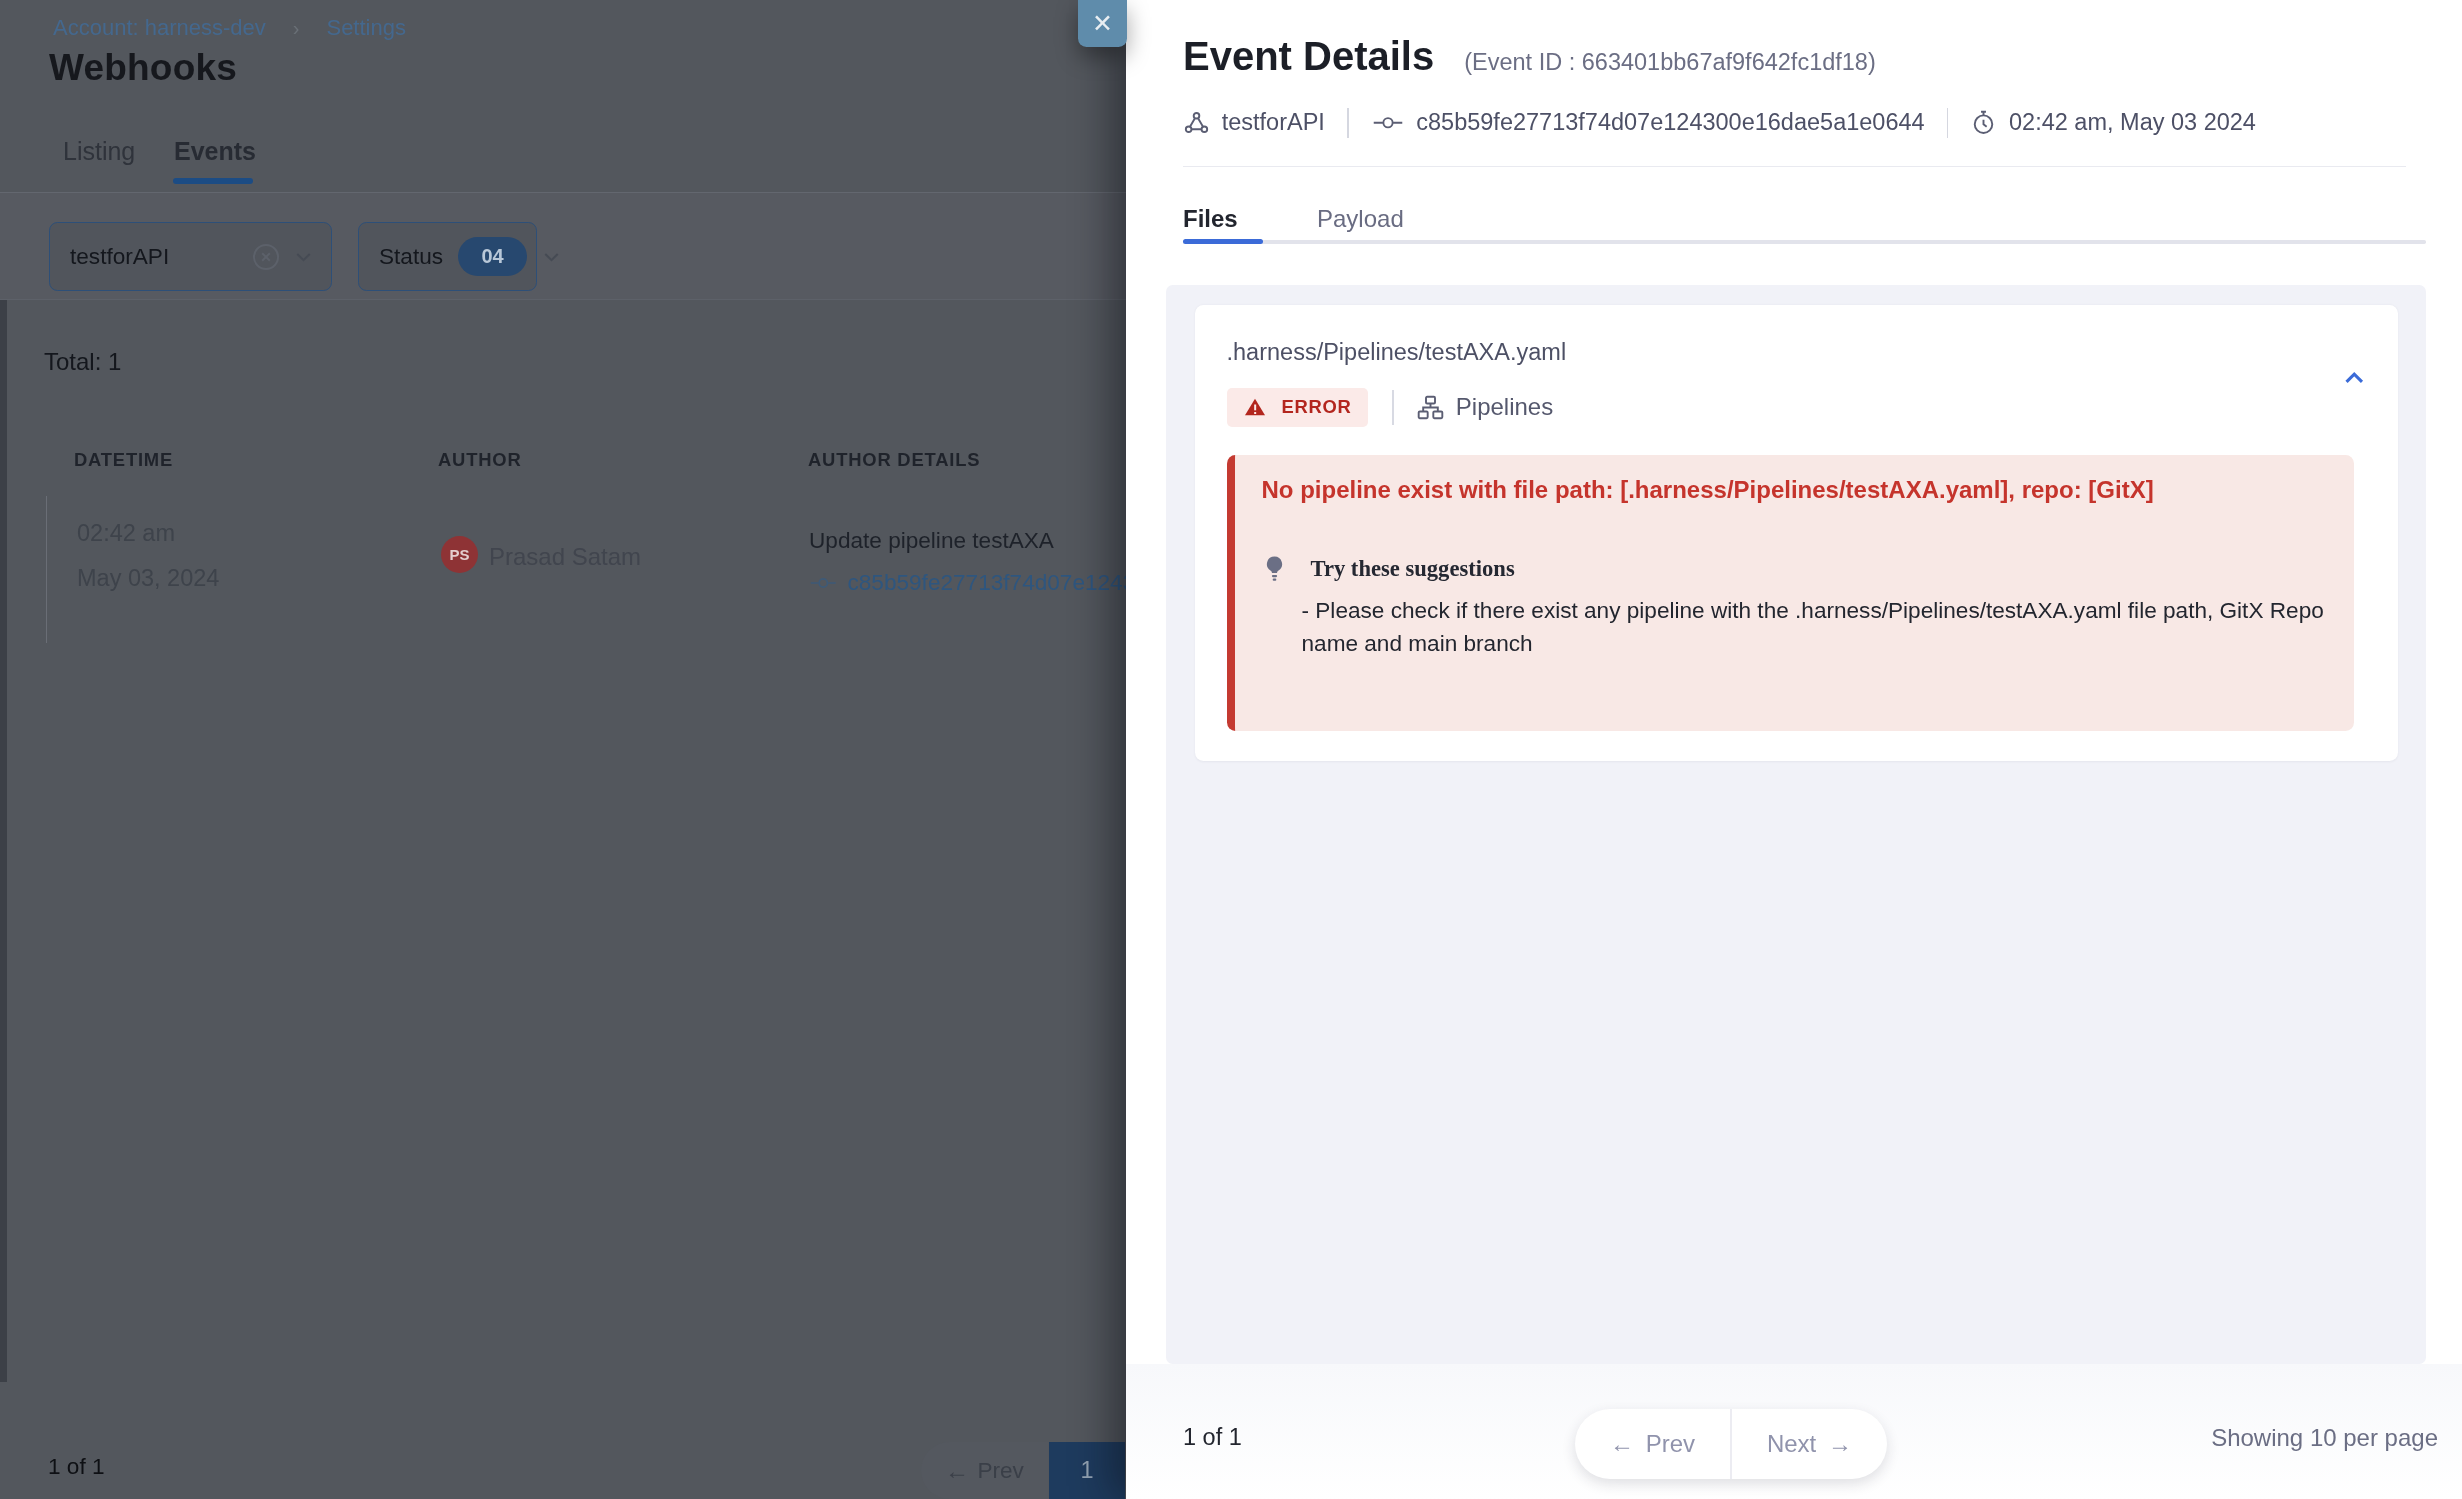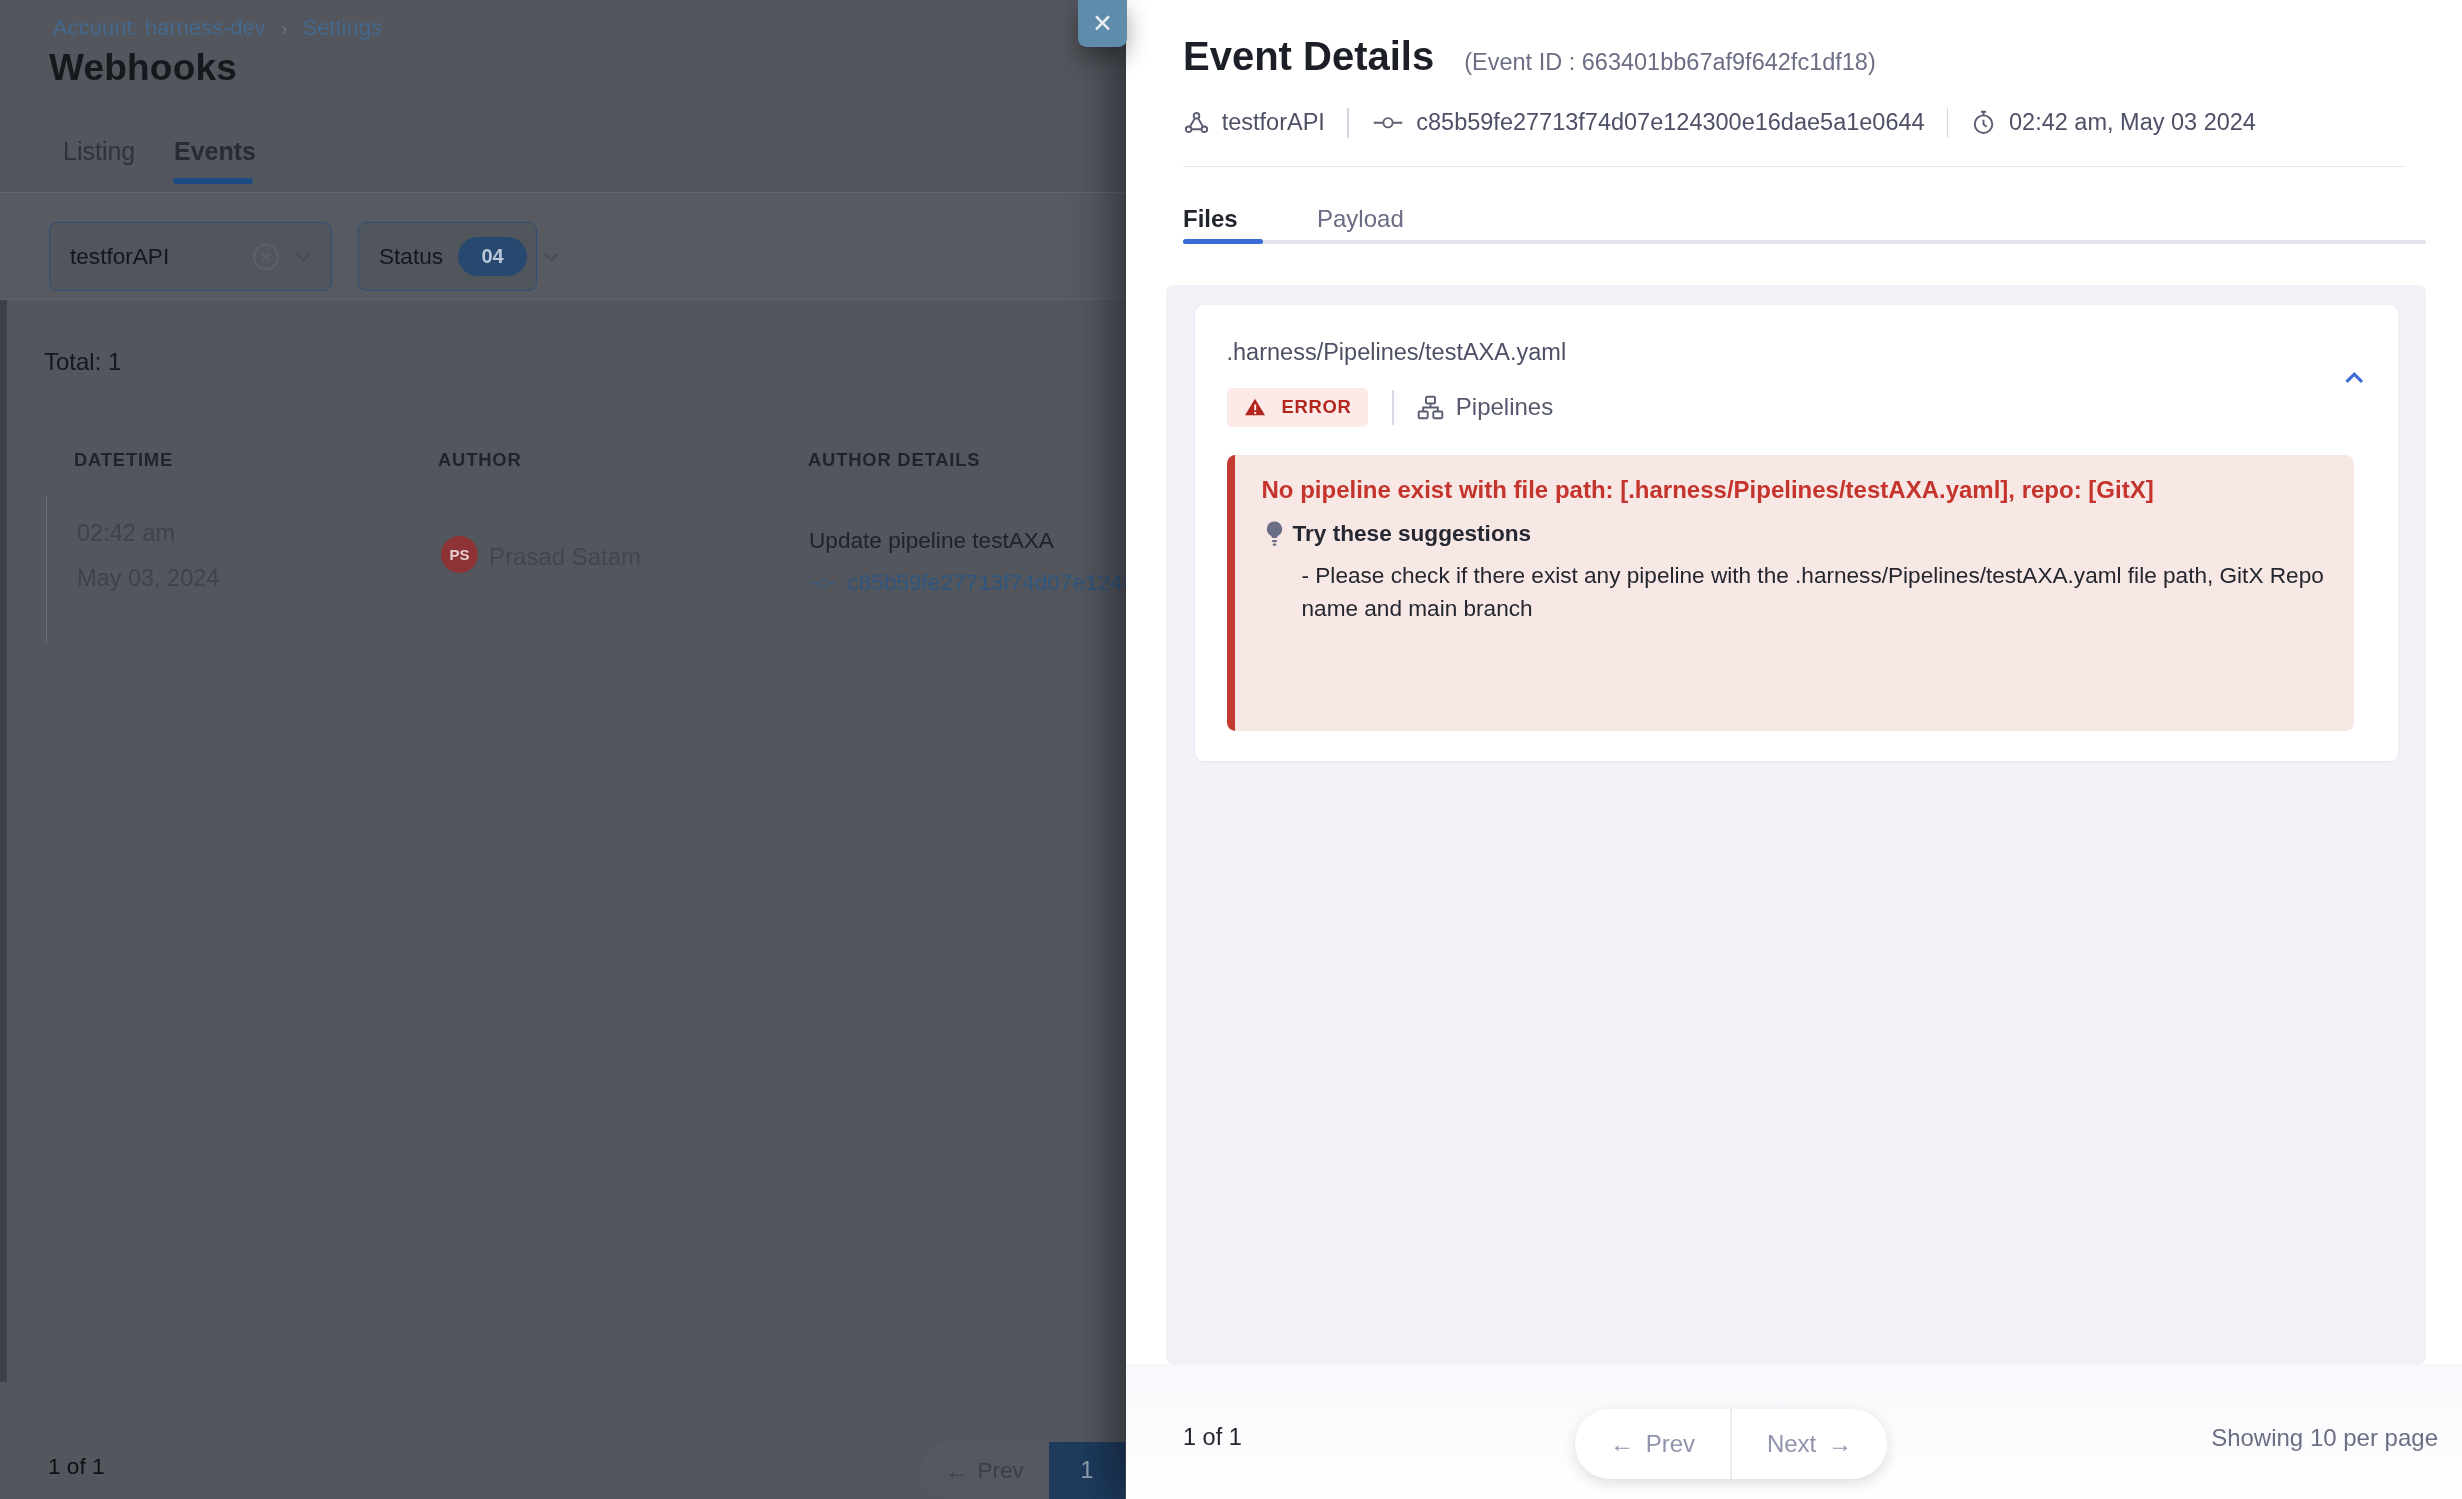--- a/index.html
+++ b/index.html
@@ -2,21 +2,21 @@
 <html style="font-size:13.4px"><head>
 <meta charset="utf-8">
 <style>
   html,body{margin:0;padding:0;background:#2b2e33;}
   #app{position:relative;width:2462px;height:1499px;overflow:hidden;
        font-family:"Liberation Sans",sans-serif;-webkit-font-smoothing:antialiased;}
 
   
   .page{position:absolute;inset:0;background:#53575d;}
   .page-left-edge{position:absolute;left:0;top:193px;width:6.7px;height:1189px;background:#3c4047;}
-  .breadcrumb{position:absolute;left:53px;top:15px;font-size:22px;color:#44688e;display:flex;gap:15px;align-items:center;}
+  .breadcrumb{position:absolute;left:53px;top:15px;font-size:22px;color:#44688e;display:flex;gap:27px;align-items:center;}
   .crumb{color:#44688e;cursor:pointer;}
   .crumb-sep{color:#6a7077;font-size:20px;}
   .page-title{position:absolute;left:49px;top:47px;font-size:37px;font-weight:bold;color:#16181d;letter-spacing:0.2px;}
   .tab-listing{position:absolute;left:63px;top:137px;font-size:25px;color:#2f333b;}
   .tab-events{position:absolute;left:174px;top:137px;font-size:25px;font-weight:bold;color:#272b33;}
   .tab-underline{position:absolute;left:173px;top:178px;width:80px;height:5.9px;border-radius:3.4px;background:#1c4c84;}
   .page-divider1{position:absolute;left:0;top:192px;width:1126px;height:1.7px;background:#63676f;}
   .filter-bar{position:absolute;left:0;top:193px;width:1126px;height:106px;background:#575a61;}
   .filter-input{position:absolute;top:29px;height:69px;border:1.7px solid #2d4f78;border-radius:8.4px;
                 display:flex;align-items:center;box-sizing:border-box;background:#51555c;cursor:pointer;}
@@ -80,21 +80,21 @@
   .badge-row{margin-top:22px;display:flex;align-items:center;gap:23.5px;}
   .error-badge{display:flex;align-items:center;gap:16px;background:#fbeae8;border-radius:5px;padding:8.4px 17px;}
   .icon-warn{width:22px;height:20px;flex:none;}
   .error-badge-label{font-size:18.4px;font-weight:bold;letter-spacing:0.7px;color:#b3261e;}
   .badge-sep{width:1.7px;height:35px;background:#d8dae3;}
   .entity-chip{display:flex;align-items:center;gap:11.7px;font-size:24px;color:#55586d;}
   .icon-pipelines{width:27px;height:27px;color:#5b5e73;flex:none;}
   .error-box{margin:28.5px 18.4px 0 0;height:276px;background:#f8e8e5;border-left:8.4px solid #c43a31;border-radius:8.4px;
              box-sizing:border-box;padding:17px 30px 6px 27px;}
   .error-title{margin-top:3.4px;font-size:24px;font-weight:bold;color:#c5342c;}
-  .suggest-head-row{margin-top:16px;display:flex;align-items:center;gap:6px;}
+  .suggest-head-row{margin-top:51px;display:flex;align-items:center;gap:24px;font-family:Liberation Serif, serif;}
   .icon-bulb{width:25px;height:28.5px;flex:none;}
   .suggest-heading{font-size:22.6px;font-weight:bold;color:#252832;}
   .suggest-text{margin:11.7px 0 0 40px;font-size:22.6px;color:#23262f;line-height:1.45;max-width:1080px;}
   .drawer-footer{position:absolute;left:0;top:1364px;width:1337px;height:136px;
                  background:linear-gradient(#f7f8fb,#ffffff);}
   .footer-page-label{position:absolute;left:57px;top:60px;font-size:23.5px;color:#22252e;}
   .pager-pill{position:absolute;left:449px;top:45px;width:312px;height:70px;background:#ffffff;border-radius:35px;
               box-shadow:0 5px 13.4px rgba(35,36,60,.14);display:flex;align-items:stretch;overflow:hidden;}
   .pager-btn{flex:1;display:flex;align-items:center;justify-content:center;gap:11.7px;font-size:24px;color:#9093ac;cursor:pointer;}
   .pager-divider{width:1.7px;background:#ececf2;}

